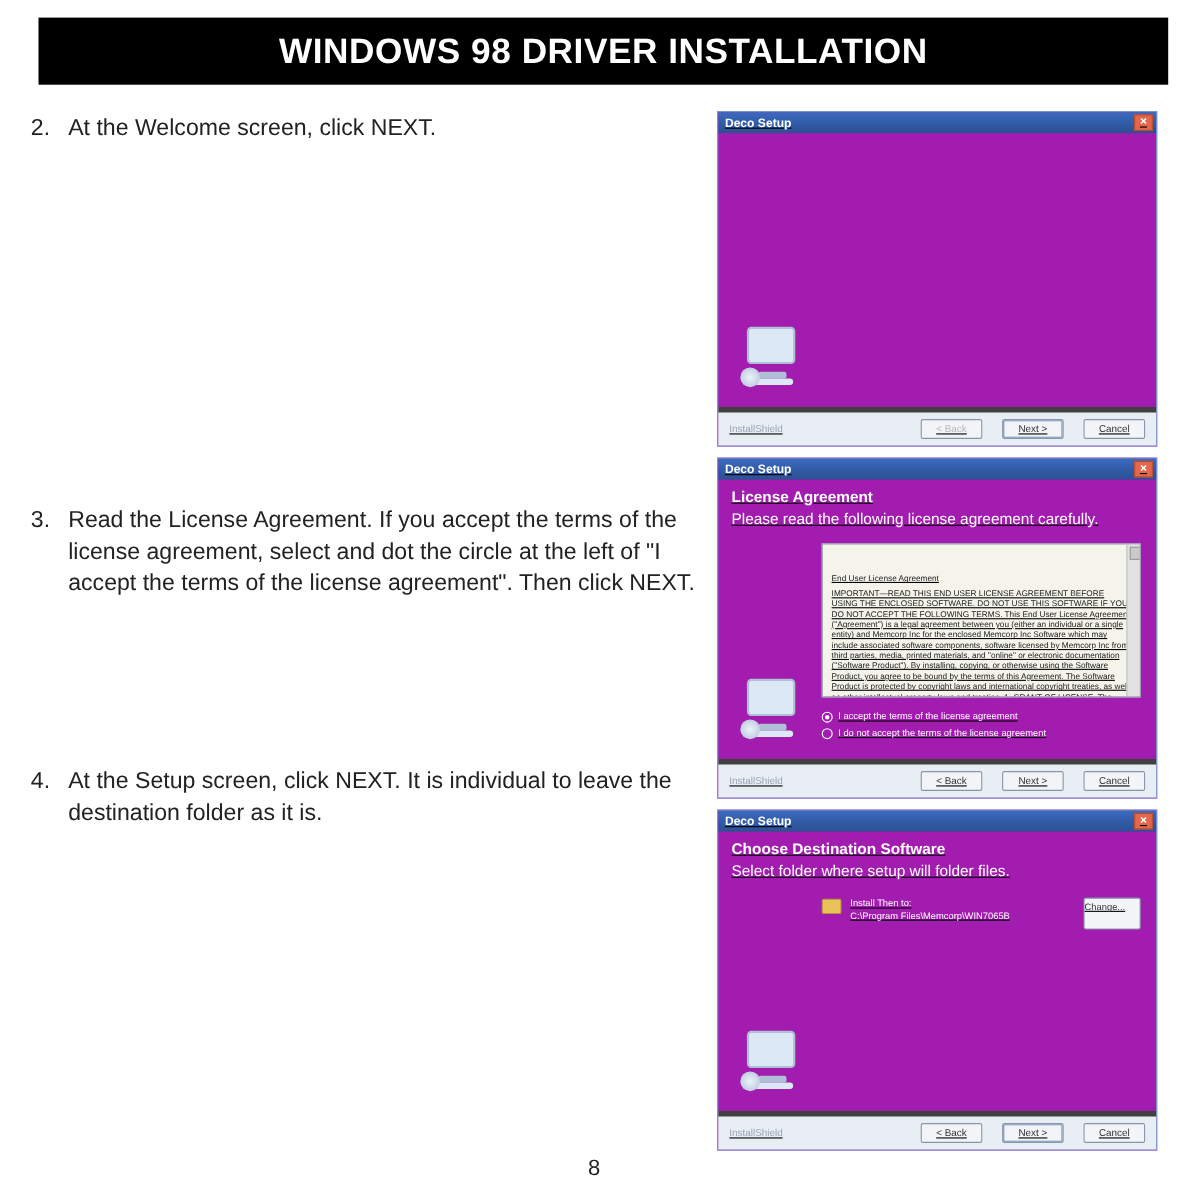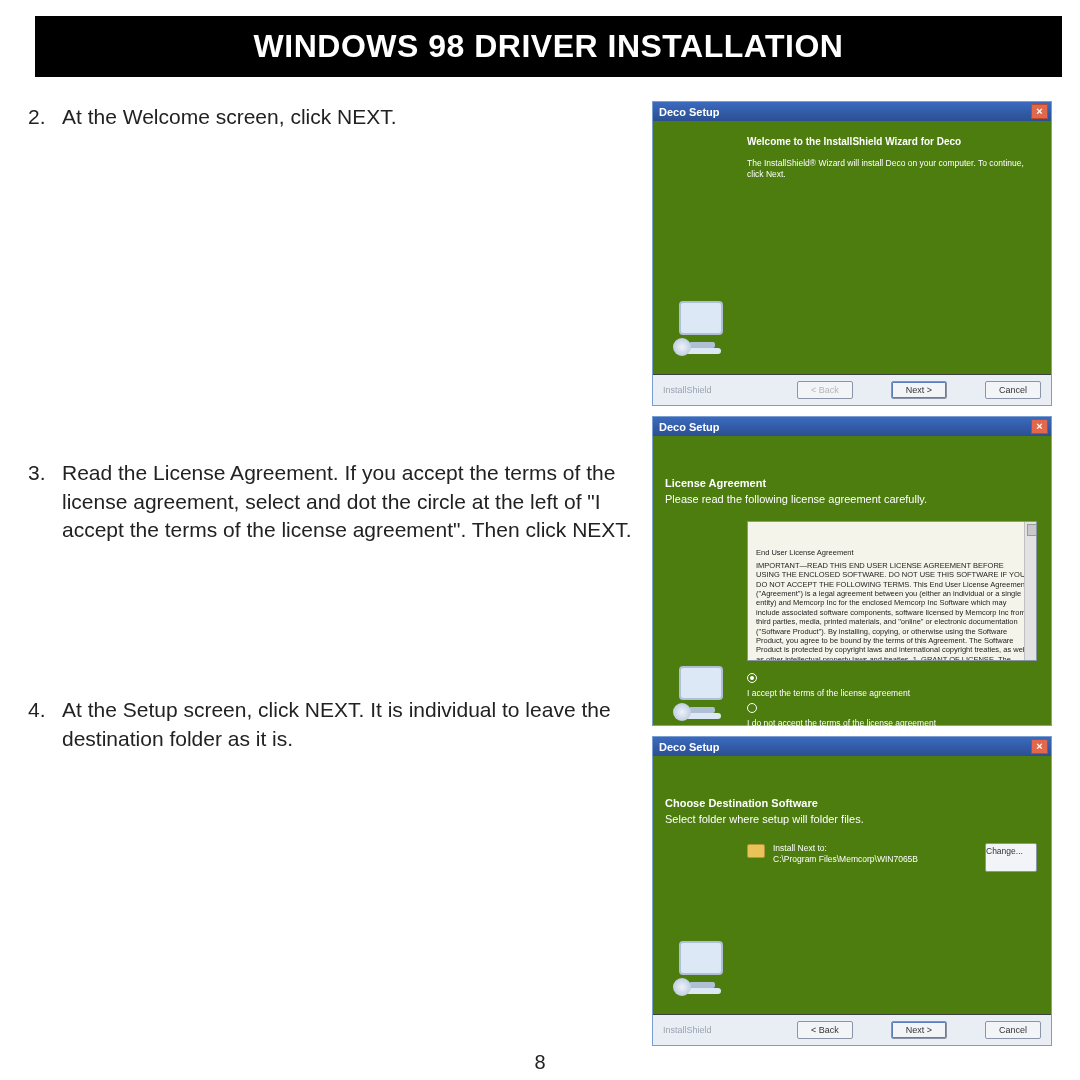--- a/index.html
+++ b/index.html
@@ -48,24 +48,25 @@
   }
   .step .txt { flex: 1; }
   .step-1 { margin-top: 2px; }
   .step-2 { margin-top: 328px; }
   .step-3 { margin-top: 152px; }
 
   
   .win {
     width: 400px;
     border: 1px solid #7a9ecf;
-    background: #4d7c0f;
+    background: #a21caf;
     display: flex;
     flex-direction: column;
     font-size: 9px;
+    text-decoration: underline;
   }
   .titlebar {
     background: linear-gradient(#3b6abf, #2b4f92);
     color: #fff;
     font-weight: bold;
     font-size: 11px;
     display: flex;
     align-items: center;
     justify-content: space-between;
     padding: 2px 3px 2px 6px;
@@ -75,24 +76,23 @@
     background: #e3674a;
     border: 1px solid #b84a2e;
     color: #fff;
     font-size: 11px;
     line-height: 12px;
     text-align: center;
     font-weight: bold;
   }
   .subheader {
     color: #fff;
-    font-size: 11px;
+    font-size: 14px;
     padding: 6px 10px 8px 12px;
     line-height: 1.3;
-    margin-top: 34px;
   }
   .subheader .sh-title { font-weight: bold; margin-bottom: 2px; }
 
   .body-row {
     display: flex;
     flex: 1;
   }
   .sidepic {
     width: 90px;
     display: flex;
@@ -140,23 +140,23 @@
   .body-main p { margin-bottom: 8px; }
   .win1 { height: 305px; }
   .win2 { height: 310px; }
   .win3 { height: 310px; }
 
   .footer {
     background: #e9eef5;
     padding: 6px 10px;
     display: flex;
     justify-content: flex-end;
-    gap: 38px;
+    gap: 18px;
     align-items: center;
-    border-top: 1px solid #404040;
+    border-top: 5px solid #404040;
   }
   .footer .label-left {
     flex: 1;
     color: #9aa3b2;
     font-size: 9px;
     text-align: left;
   }
   .wbtn {
     min-width: 56px;
     height: 18px;
@@ -185,21 +185,21 @@
   .license-box .scroll-thumb {
     position: absolute; right: 0; top: 0; width: 12px; height: 100%;
     background: #e2e2e2;
     border-left: 1px solid #bfbfbf;
   }
   .license-box .scroll-thumb::before {
     content: ""; position: absolute; top: 2px; left: 2px; width: 8px; height: 10px;
     background: #c9c9c9; border: 1px solid #9a9a9a;
   }
   .radios { margin-top: 12px; color: #fff; font-size: 8.5px; }
-  .radios .r { display: flex; align-items: flex-start; gap: 5px; margin-bottom: 4px; flex-direction: column; }
+  .radios .r { display: flex; align-items: flex-end; gap: 5px; margin-bottom: 4px; }
   .radio-dot {
     width: 10px; height: 10px; border-radius: 50%;
     border: 1px solid #fff; display: inline-flex;
     align-items: center; justify-content: center;
   }
   .radio-dot .fill {
     width: 4px; height: 4px; border-radius: 50%; background: #fff;
   }
 
   .dest-row {
@@ -257,24 +257,20 @@
         <span class="closebtn">×</span>
       </div>
       <div class="body-row" style="flex:1;">
         <div class="sidepic">
           <div class="monitor">
             <div class="screen"></div>
               <div class="stand"></div>
               <div class="base"></div>
               <div class="disc"></div>
           </div>
-        </div>
-        <div class="body-main">
-          <div class="welcome-title">Welcome to the InstallShield Wizard for Deco</div>
-          <p>The InstallShield® Wizard will install Deco on your computer. To continue, click Next.</p>
         </div>
       </div>
       <div class="footer">
         <span class="label-left">InstallShield</span>
         <span class="wbtn" style="color:#b6b6b6;">&lt; Back</span>
         <span class="wbtn default">Next &gt;</span>
         <span class="wbtn">Cancel</span>
       </div>
     </div>
 
@@ -339,21 +335,21 @@
             <div class="screen"></div>
               <div class="stand"></div>
               <div class="base"></div>
               <div class="disc"></div>
           </div>
         </div>
         <div class="body-main" style="padding-top:8px;">
           <div class="dest-row">
             <span class="folder-icon"></span>
             <span>
-              <div>Install Next to:</div>
+              <div>Install Then to:</div>
               <div>C:\Program Files\Memcorp\WIN7065B</div>
             </span>
             <span class="change-btn">Change...</span>
           </div>
         </div>
       </div>
       <div class="footer">
         <span class="label-left">InstallShield</span>
         <span class="wbtn">&lt; Back</span>
         <span class="wbtn default">Next &gt;</span>

